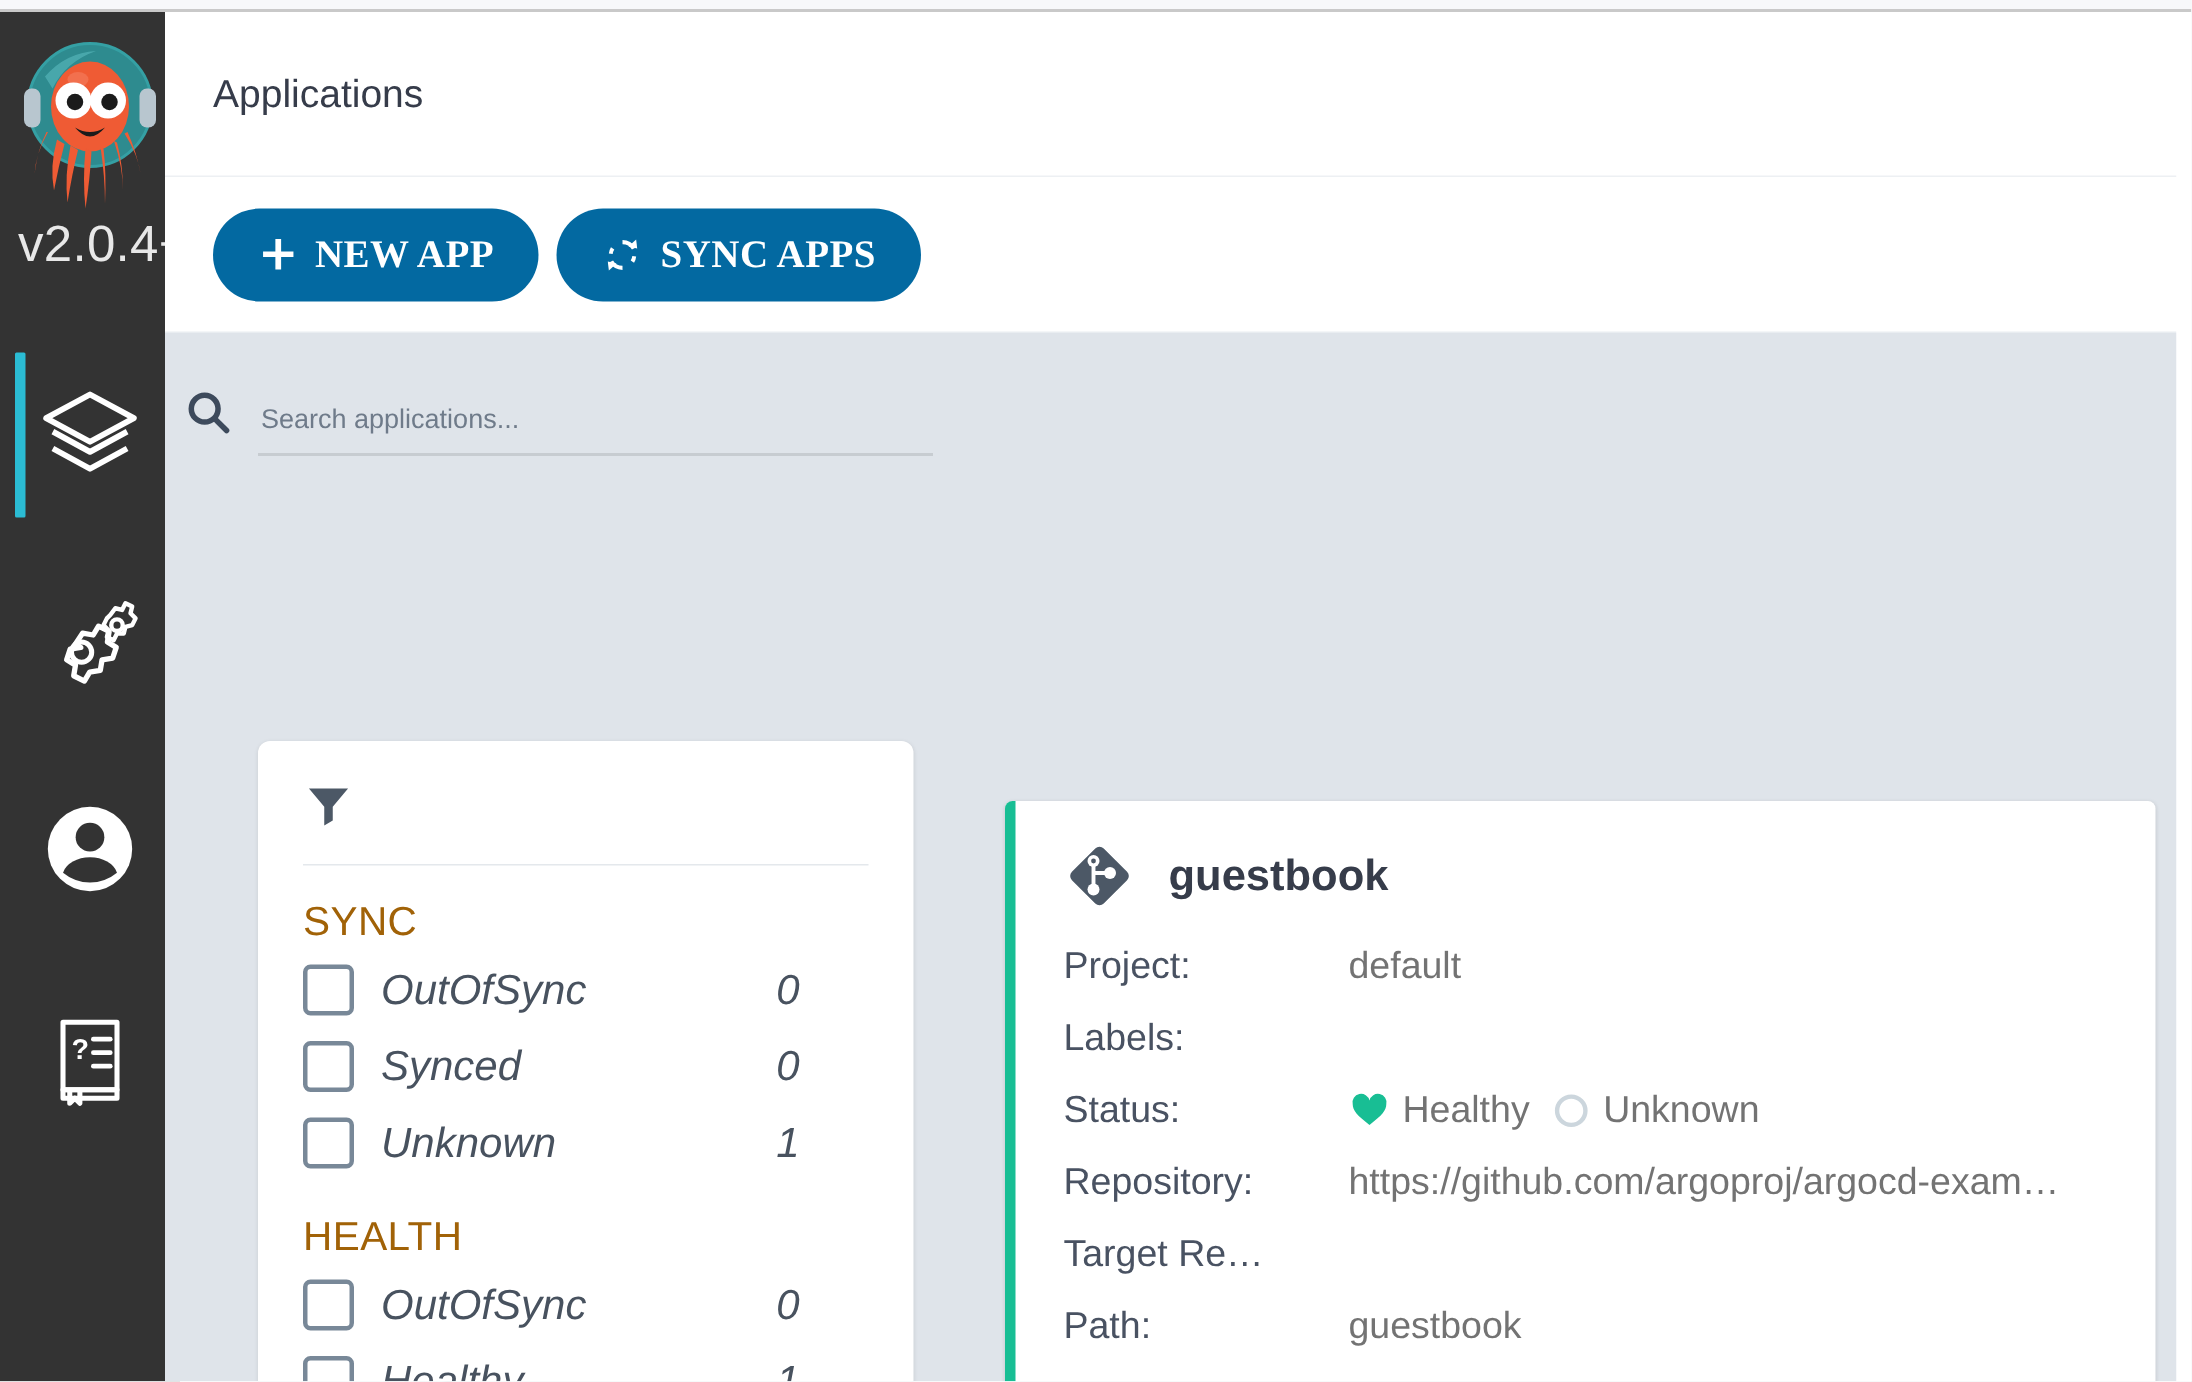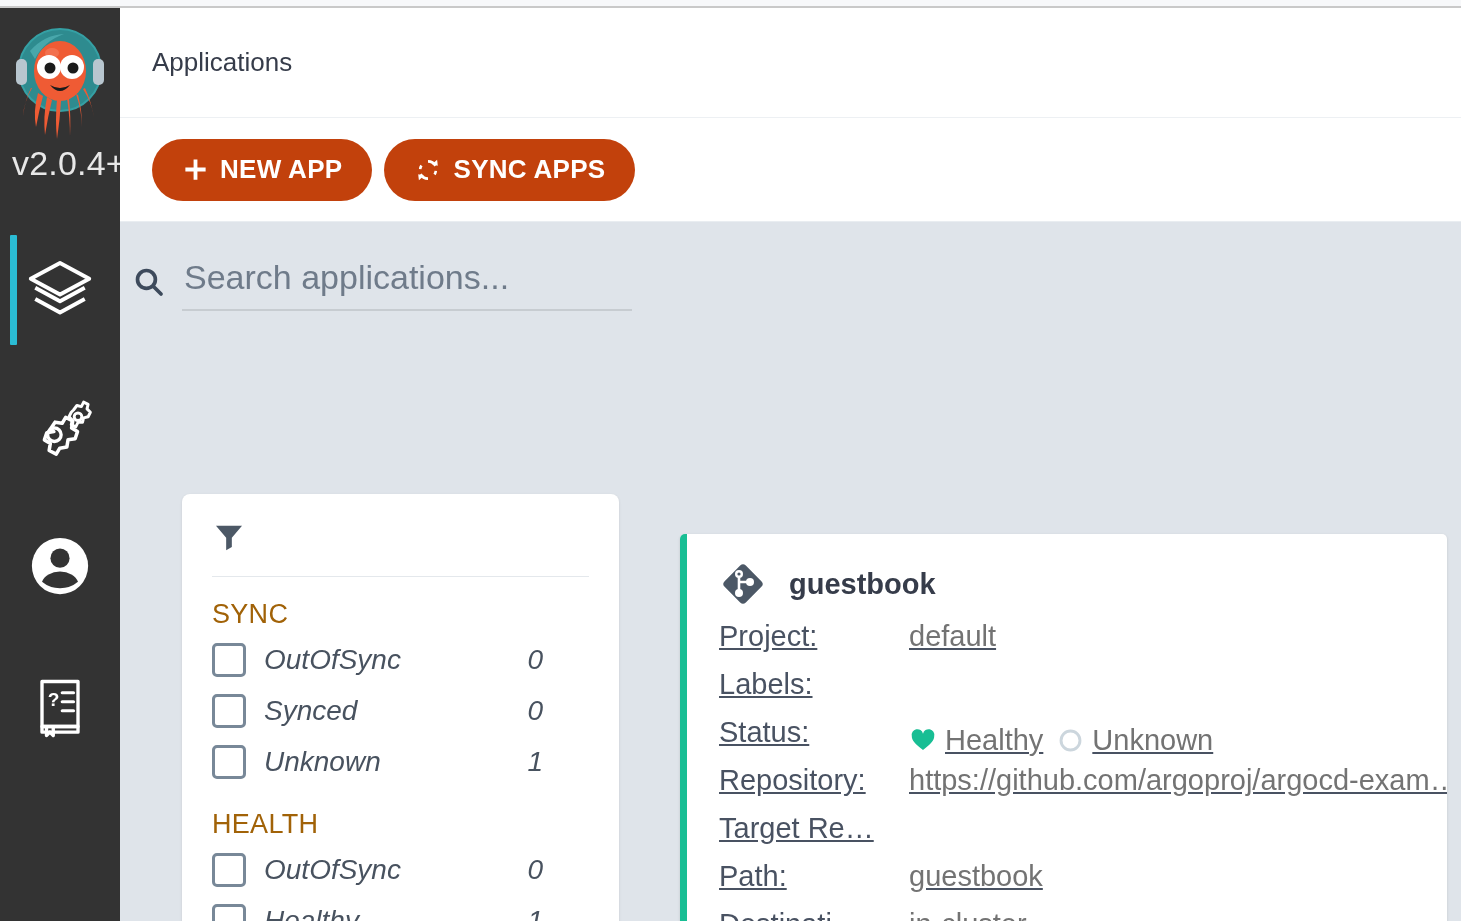--- a/index.html
+++ b/index.html
@@ -61,21 +61,21 @@
     width: 7px; height: 110px;
     background: #2bbcd4;
     border-radius: 1px;
     display: none;
   }
   .nav-item.active .bar { display: block; }
   .nav-icon { width: 72px; height: 72px; display: block; }
 
   
   .main {
-    position: absolute; top: 8px; left: 120px;
+    position: absolute; top: 8px; left: 110px;
     width: 1341px; height: 913px;
     background: #ffffff;
     overflow: hidden;
   }
   .page-header {
     height: 110px;
     border-bottom: 1px solid #edf0f3;
     display: flex; align-items: center;
     padding-left: 32px;
   }
@@ -88,27 +88,27 @@
     height: 104px;
     background: #ffffff;
     display: flex; align-items: center;
     padding-left: 32px;
     gap: 12px;
     border-bottom: 1px solid #e9edf1;
   }
 
   .btn {
     border: none;
-    background: #c2410c;
+    background: #0369a1;
     color: #ffffff;
     border-radius: 40px;
     display: inline-flex; align-items: center;
     gap: 11px;
     cursor: pointer;
-    font-family: Liberation Sans, sans-serif;
+    font-family: Liberation Serif, serif;
     letter-spacing: .3px;
     white-space: nowrap;
     justify-content: space-between;
   }
   .btn-lg { height: 62px; padding: 0 30px; font-size: 26px; font-weight: 700; }
   .btn svg { display: block; flex: none; }
 
   
   .content {
     position: relative;
@@ -122,21 +122,21 @@
     position: absolute; top: 36px; left: 12px;
     width: 500px;
     display: flex; align-items: flex-end; gap: 16px;
   }
   .search-icon { margin-bottom: 12px; flex: none; }
   .search-field {
     flex: 1;
     border: none; outline: none;
     background: transparent;
     border-bottom: 2px solid #c7ccd1;
-    font-size: 34px;
+    font-size: 18px;
     color: #3b4656;
     font-family: "Liberation Sans", sans-serif;
     padding: 0 2px 12px 2px;
   }
   .search-field::placeholder { color: #6f7b8a; opacity: 1; }
 
   
   .filters-card {
     position: absolute; top: 272px; left: 62px;
     width: 437px;
@@ -197,25 +197,24 @@
     width: 7px;
     background: #18be94;
     flex: none;
   }
   .app-body { flex: 1; padding: 26px 28px 26px 32px; }
   .app-title-row { display: flex; align-items: center; gap: 22px; margin-bottom: 12px; }
   .app-title {
     font-size: 29px; font-weight: 700; color: #363c4a;
   }
   .app-row {
-    display: flex; 
+    display: flex; align-items: center;
     height: 48px;
-    font-size: 29px;
+    font-size: 25px;
     color: #495262;
-    text-decoration: underline;
   }
   .app-key {
     width: 190px;
     flex: none;
     white-space: nowrap;
     overflow: hidden;
   }
   .app-val {
     flex: 1;
     white-space: nowrap;

